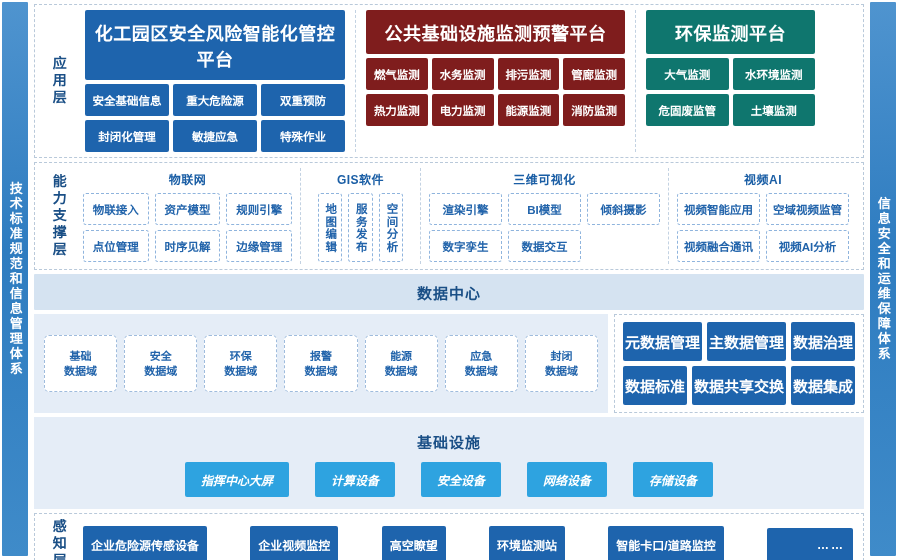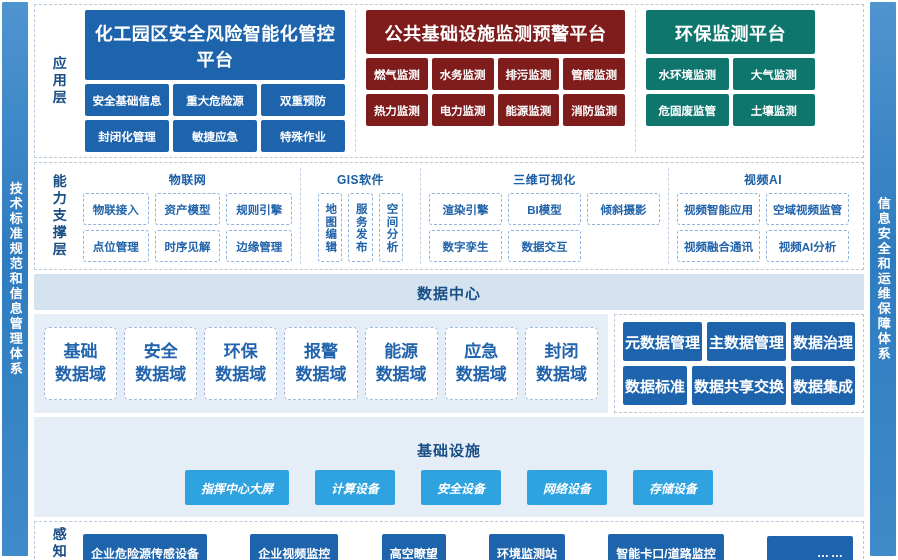--- a/index.html
+++ b/index.html
@@ -146,38 +146,38 @@
   .dc-body{
     display:flex;flex-direction:row;gap:6px;align-items:stretch;
   }
   .dc-domains{
     flex:1 1 auto;background:#e5edf7;
     display:flex;flex-direction:row;align-items:center;justify-content:space-between;
     padding:10px 10px;box-sizing:border-box;gap:7px;
   }
   .dc-dom{
     flex:1 1 0;background:#fff;border:1px dashed #9fbcdd;border-radius:5px;
-    color:#2264ab;font-size:17px;font-weight:bold;text-align:center;
+    color:#2264ab;font-size:11px;font-weight:bold;text-align:center;
     padding:13px 2px;line-height:1.35;white-space:nowrap;
   }
   .dc-mgmt{
     flex:0 0 250px;border:1px dashed #b9c9da;background:#fff;
     padding:7px 8px;box-sizing:border-box;
     display:flex;flex-direction:column;gap:5px;justify-content:center;
   }
   .dc-mrow{display:flex;flex-direction:row;gap:5px;}
   .dc-mcell{
     flex:1 1 0;background:#1e64ad;color:#fff;
     font-size:15px;font-weight:bold;text-align:left;
     padding:9px 2px;border-radius:2px;white-space:nowrap;
   }
 
   
   .infra{
-    background:#e5edf7;padding:20px 0 12px 0;
+    background:#e5edf7;padding:12px 0 12px 0;
   }
   .infra-title{
     color:#1a4f86;font-size:15px;font-weight:bold;text-align:center;
     letter-spacing:1px;margin:2px 0 10px 0;
   }
   .infra-row{display:flex;flex-direction:row;justify-content:center;gap:26px;font-style:italic;}
   .infra-cell{
     background:#2ea3e0;color:#fff;font-size:12px;font-weight:bold;
     padding:9px 16px;border-radius:2px;white-space:nowrap;
   }
@@ -237,22 +237,22 @@
             <div class="app-cell">热力监测</div>
             <div class="app-cell">电力监测</div>
             <div class="app-cell">能源监测</div>
             <div class="app-cell">消防监测</div>
           </div>
         </div>
 
         <div class="app-group g-green grp-env">
           <div class="app-head">环保监测平台</div>
           <div class="app-row">
+            <div class="app-cell">大气监测</div>
             <div class="app-cell">水环境监测</div>
-            <div class="app-cell">大气监测</div>
           </div>
           <div class="app-row">
             <div class="app-cell">危固废监管</div>
             <div class="app-cell">土壤监测</div>
           </div>
         </div>
 
       </div>
     </div>
 

